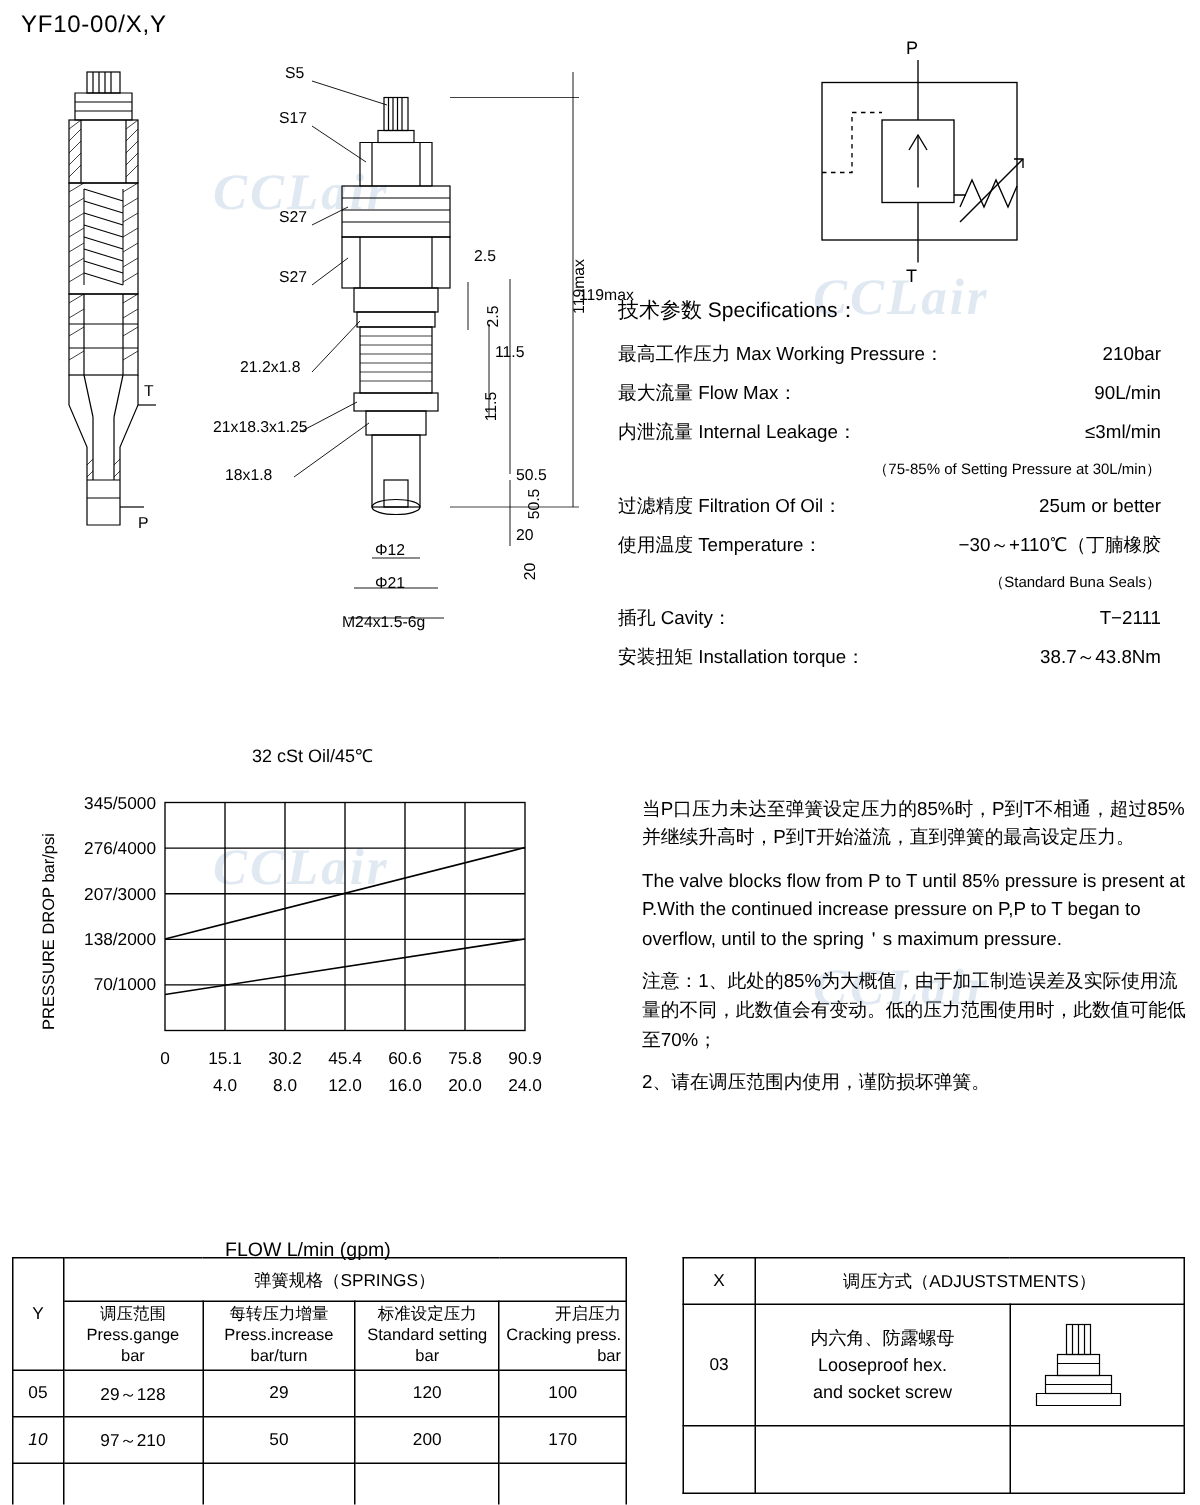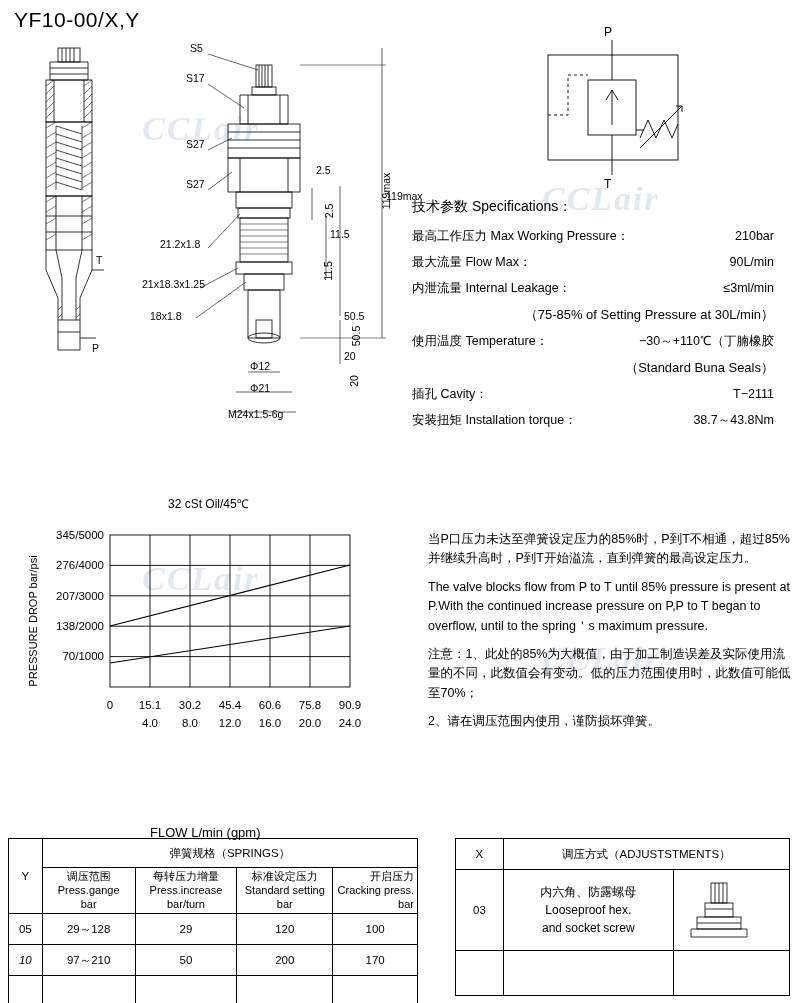--- a/index.html
+++ b/index.html
@@ -2,31 +2,31 @@
 <html><head>
 <meta charset="utf-8">
 <style>
   html,body{margin:0;padding:0;}
   body{
     width:800px;height:1003px;position:relative;background:#ffffff;
     font-family:"Liberation Sans", sans-serif;color:#000;
     font-size:12px;overflow:hidden;
   }
   .abs{position:absolute;}
-  #title{left:14px;top:8px;font-size:21px;letter-spacing:0.5px;}
+  #title{left:14px;top:8px;font-size:16px;letter-spacing:0.5px;}
   svg{display:block;}
   .wm{position:absolute;color:#c8d8e8;opacity:.55;font-size:34px;font-style:italic;font-weight:bold;letter-spacing:2px;pointer-events:none;font-family:"Liberation Serif",serif;margin-left:22px;}
 
   
   #specs{left:412px;top:198px;width:362px;}
   #specs h2{font-size:14px;font-weight:normal;margin:0 0 12px 0;}
   .spec-row{display:flex;justify-content:space-between;align-items:baseline;margin-bottom:9px;font-size:12.5px;}
   .spec-row .lab{white-space:nowrap;}
   .spec-row .val{white-space:nowrap;}
-  .spec-note{text-align:right;font-size:13px;margin-bottom:9px;}
+  .spec-note{text-align:right;font-size:10px;margin-bottom:9px;}
 
   
   #desc{left:428px;top:530px;width:366px;font-size:12.5px;line-height:1.55;}
   #desc p{margin:0 0 9px 0;}
 
   
   #chart-wrap{left:0px;top:495px;width:420px;height:300px;}
   #chart-title{position:absolute;left:168px;top:0px;font-size:12px;}
   #ylabel{position:absolute;left:-52px;top:120px;width:170px;transform:rotate(-90deg);font-size:11px;text-align:center;}
   #xlabel{position:absolute;left:150px;top:286px;font-size:13px;margin-top:44px;}
@@ -264,20 +264,24 @@
     <span class="lab">最大流量 Flow Max：</span>
     <span class="val">90L/min</span>
   </div>
   <div class="spec-row">
     <span class="lab">内泄流量 Internal Leakage：</span>
     <span class="val">≤3ml/min</span>
   </div>
   <div class="spec-note">（75-85% of Setting Pressure at 30L/min）</div>
 
   <div class="spec-row">
+    <span class="lab">过滤精度 Filtration Of Oil：</span>
+    <span class="val">25um or better</span>
+  </div>
+  <div class="spec-row">
     <span class="lab">使用温度 Temperature：</span>
     <span class="val">−30～+110℃（丁腩橡胶</span>
   </div>
   <div class="spec-note">（Standard Buna Seals）</div>
 
   <div class="spec-row">
     <span class="lab">插孔 Cavity：</span>
     <span class="val">T−2111</span>
   </div>
   <div class="spec-row">

